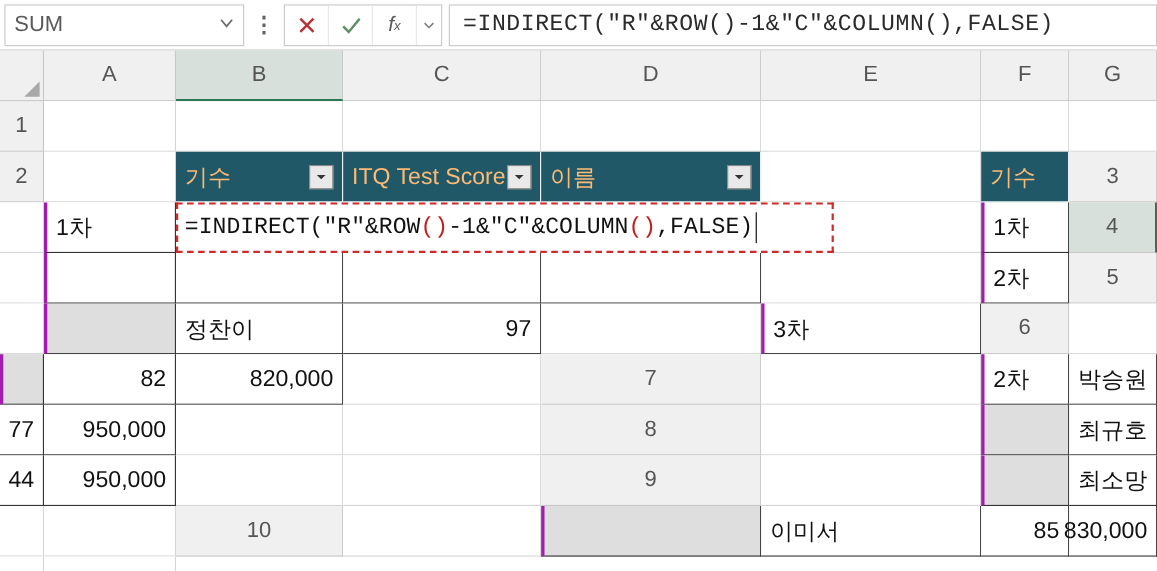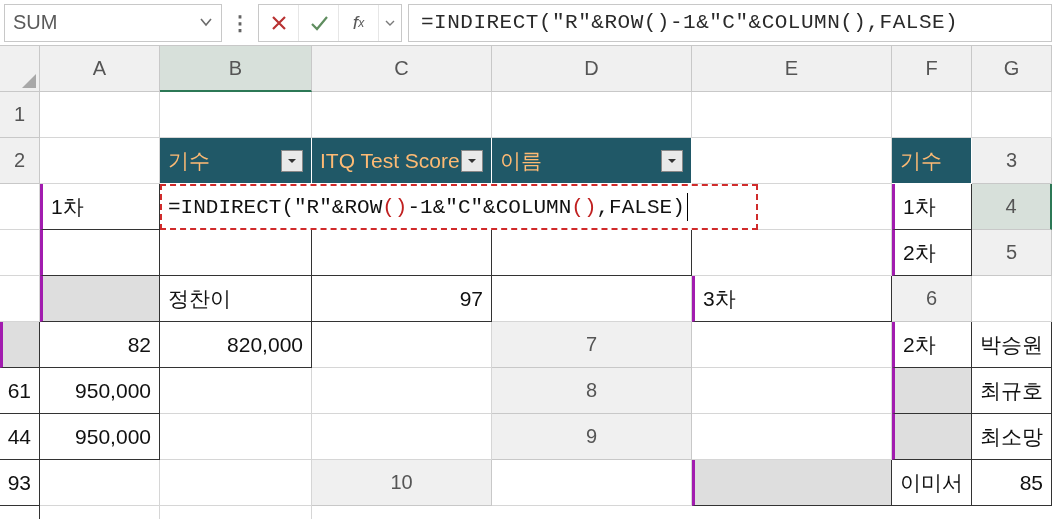--- a/index.html
+++ b/index.html
@@ -303,39 +303,38 @@
   <div class="cell"></div>
   <div class="cell tbl-border tbl-left shaded"></div>
   <div class="cell tbl-border num">82</div>
   <div class="cell tbl-border num">820,000</div>
   <div class="cell"></div>
 
   <div class="row-head">7</div>
   <div class="cell"></div>
   <div class="cell tbl-border tbl-left">2차</div>
   <div class="cell tbl-border">박승원</div>
-  <div class="cell tbl-border num">61</div>
+  <div class="cell tbl-border num">77</div>
   <div class="cell tbl-border num">950,000</div>
   <div class="cell"></div>
   <div class="cell"></div>
 
   <div class="row-head">8</div>
   <div class="cell"></div>
   <div class="cell tbl-border tbl-left shaded"></div>
   <div class="cell tbl-border">최규호</div>
   <div class="cell tbl-border num">44</div>
   <div class="cell tbl-border num">950,000</div>
   <div class="cell"></div>
   <div class="cell"></div>
 
   <div class="row-head">9</div>
   <div class="cell"></div>
   <div class="cell tbl-border tbl-left shaded"></div>
   <div class="cell tbl-border">최소망</div>
-  <div class="cell tbl-border num">93</div>
   <div class="cell"></div>
   <div class="cell"></div>
 
   <div class="row-head">10</div>
   <div class="cell"></div>
   <div class="cell tbl-border tbl-left shaded"></div>
   <div class="cell tbl-border">이미서</div>
   <div class="cell tbl-border num">85</div>
   <div class="cell tbl-border num">830,000</div>
   <div class="cell"></div>

